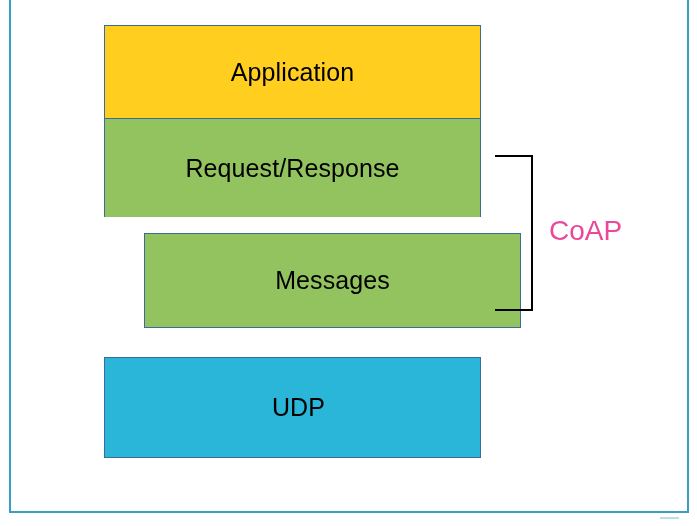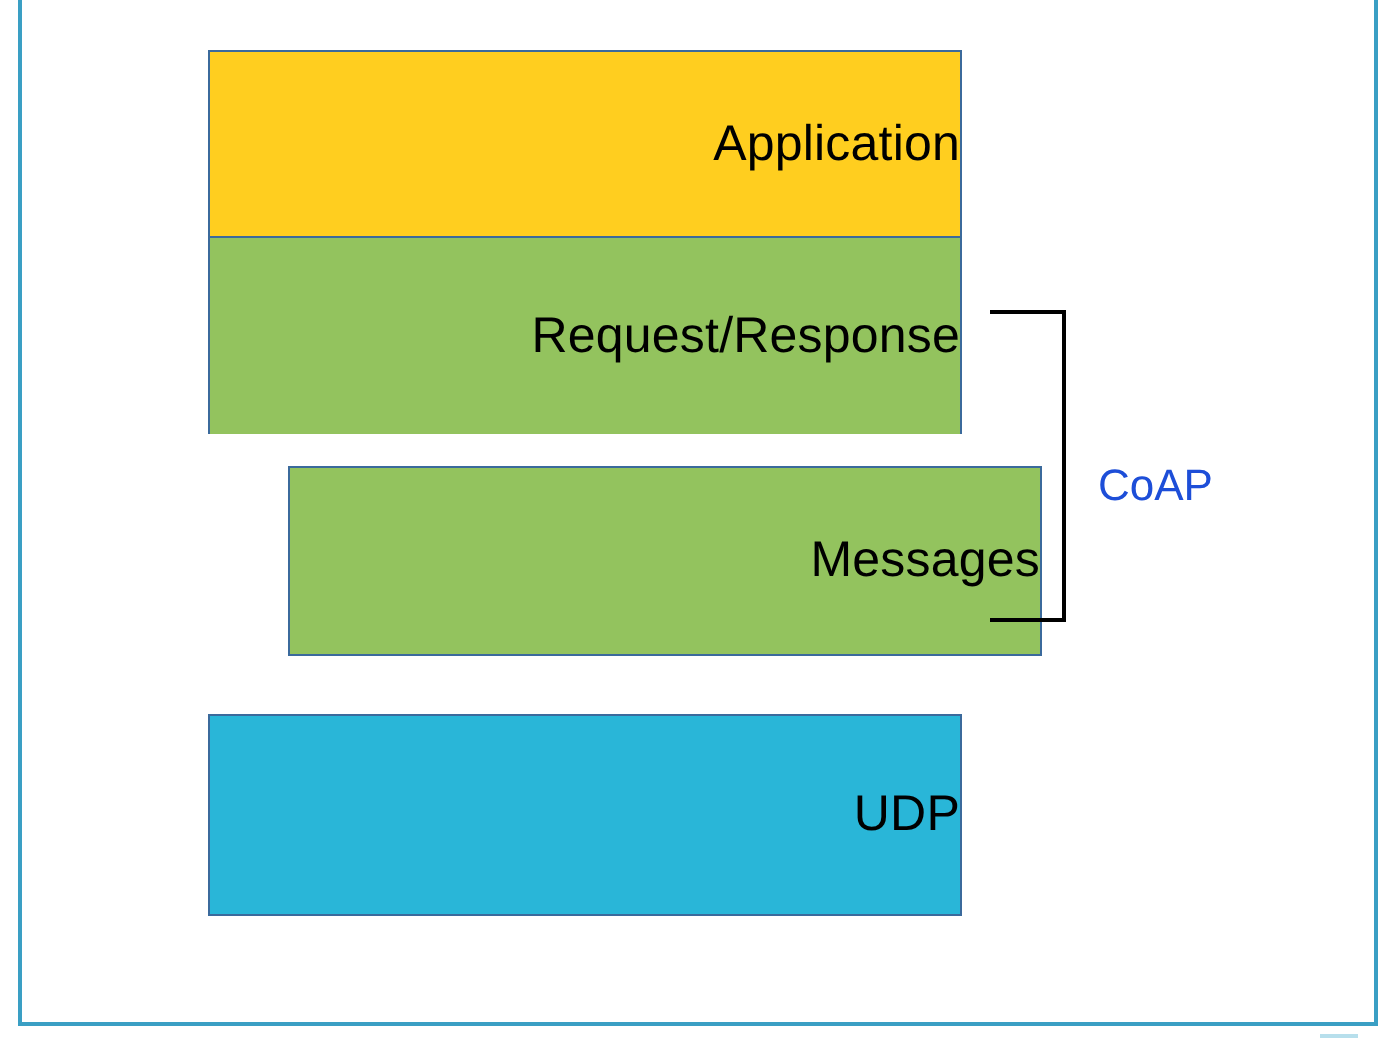--- a/index.html
+++ b/index.html
@@ -56,21 +56,21 @@
     opacity: 0.75;
   }
 
   
   .layer {
     position: absolute;
     box-sizing: border-box;
     border: 1px solid #3b6a9c;
     display: flex;
     align-items: center;
-    justify-content: flex-end;
+    justify-content: center;
   }
   .layer-label {
     font-size: 25px;
     line-height: 1;
     color: #000000;
     letter-spacing: 0.1px;
     white-space: nowrap;
   }
 
   .layer-application {
@@ -116,24 +116,24 @@
     border-top: 2px solid #000000;
     border-right: 2px solid #000000;
     border-bottom: 2px solid #000000;
     border-left: none;
     pointer-events: none;
   }
 
   .bracket-label {
     position: absolute;
     left: 549px;
-    top: 232px;
-    font-size: 22px;
+    top: 217px;
+    font-size: 28px;
     line-height: 1;
-    color: #1d4ed8;
+    color: #ec4899;
     white-space: nowrap;
   }
 </style>
 </head>
 <body>
 
 <div id="canvas">
 
   <div class="frame-left"></div>
   <div class="frame-right"></div>

